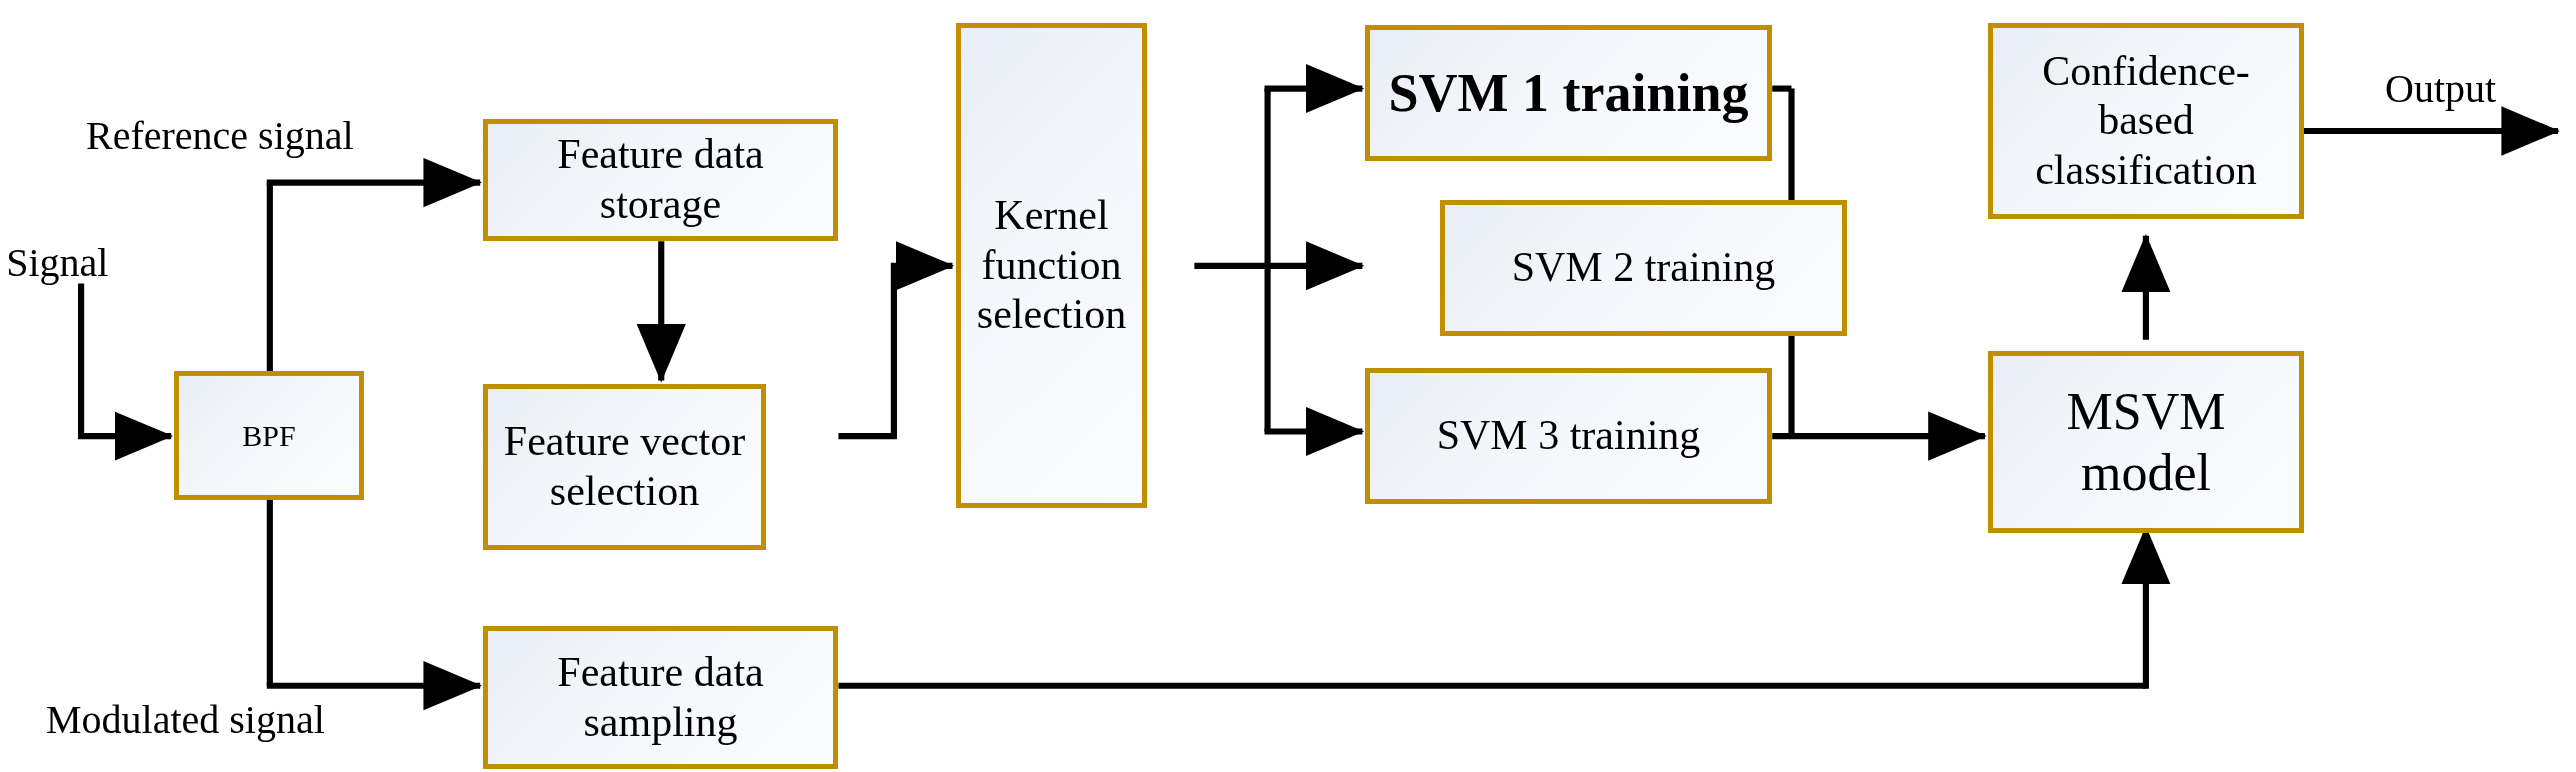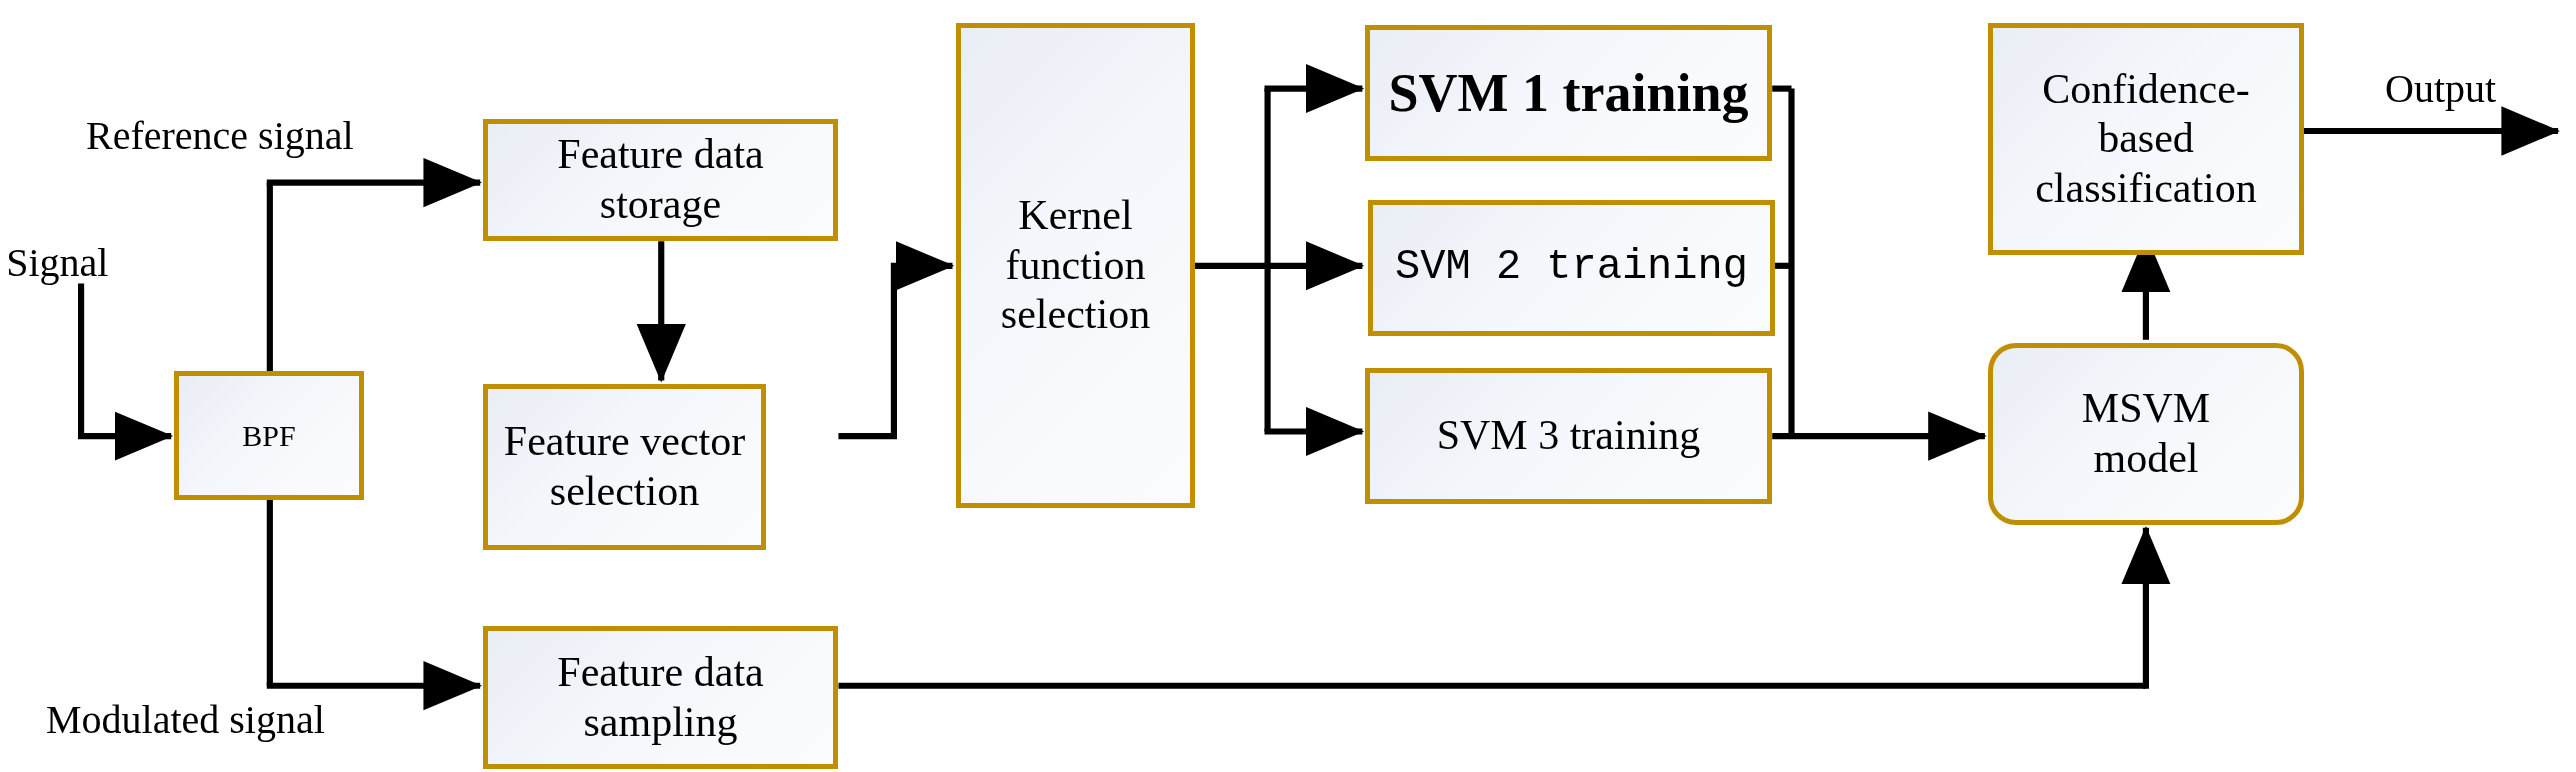--- a/index.html
+++ b/index.html
@@ -22,26 +22,26 @@
     position:absolute;
     color:#000000;
     white-space:nowrap;
     line-height:1;
   }
   
   #n-bpf        {left:174px; top:371px;  width:190px;  height:129px; font-size:30px;}
   #n-fds        {left:483px; top:119px;  width:355px;  height:122px; font-size:42px;}
   #n-fvs        {left:483px; top:384px;  width:283px;  height:166px; font-size:42px;}
   #n-fdsamp     {left:483px; top:626px;  width:355px;  height:143px; font-size:42px;}
-  #n-kernel     {left:956px;top:23px;   width:239px;  height:485px; font-size:42px;}
+  #n-kernel     {left:956px;top:23px;   width:191px;  height:485px; font-size:42px;}
   #n-svm1       {left:1365px;top:25.4px;   width:407px;  height:136px; font-size:54px;font-weight:bold;}
-  #n-svm2       {left:1368px;top:200px;  width:407px;  height:136px; font-size:42px;font-family:Liberation Mono, monospace;}
+  #n-svm2       {left:1440px;top:200px;  width:407px;  height:136px; font-size:42px;}
   #n-svm3       {left:1365px;top:368px;  width:407px;  height:136px; font-size:42px;}
-  #n-msvm       {left:1988px;top:343px;  width:316px;  height:182px; font-size:42px;border-radius:28px;}
-  #n-conf       {left:1988px;top:23px;   width:316px;  height:232px; font-size:42px;}
+  #n-msvm       {left:1988px;top:351px;  width:316px;  height:182px; font-size:52px;}
+  #n-conf       {left:1988px;top:23px;   width:316px;  height:196px; font-size:42px;}
 
   #lbl-signal   {left:6.2px;   top:243px;  font-size:40px;}
   #lbl-ref      {left:86px; top:116px;  font-size:40px;}
   #lbl-mod      {left:46px;  top:700px;  font-size:40px;}
   #lbl-output   {left:2385px;top:69px;   font-size:40px;}
 </style>
 </head>
 <body>
 
 <div id="canvas">

